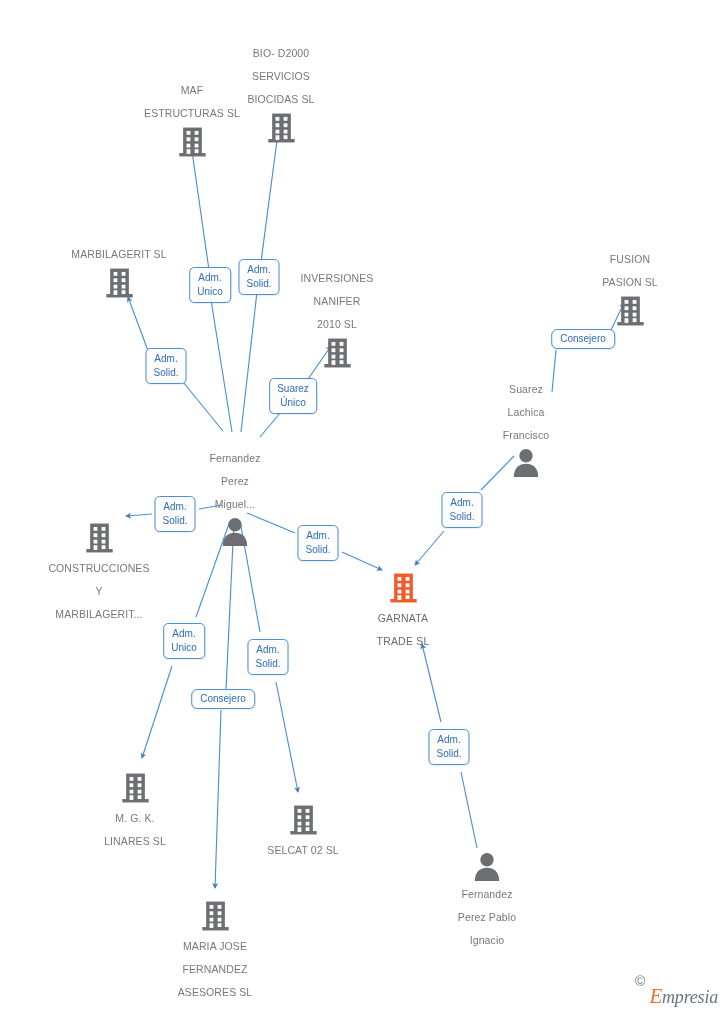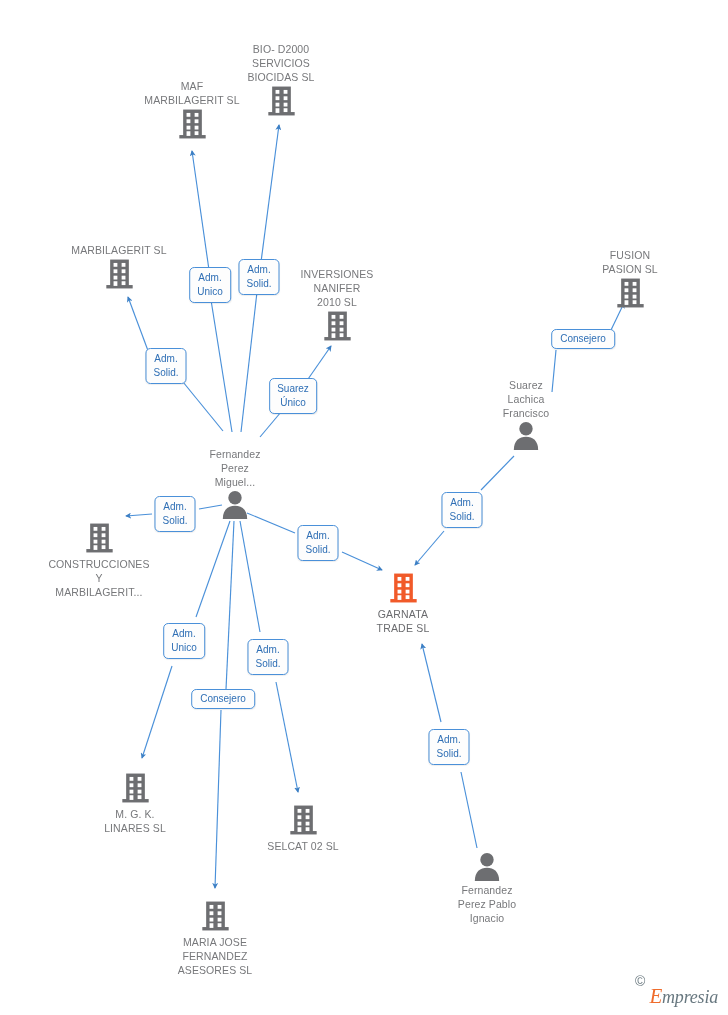--- a/index.html
+++ b/index.html
@@ -29,21 +29,21 @@
     position: absolute;
     display: flex;
     flex-direction: column;
     align-items: center;
     width: 140px;
     margin-left: -70px;
   }
   .node .caption {
     font-family: "Liberation Sans", sans-serif;
     font-size: 10.5px;
-    line-height: 14px;
+    line-height: 23px;
     color: #77787b;
     text-align: center;
     letter-spacing: 0.1px;
     white-space: pre-line;
   }
   .node.focus .caption {
     color: #6a6b6e;
     font-weight: normal;
     font-size: 10.5px;
     letter-spacing: 0.2px;
@@ -71,20 +71,21 @@
     line-height: 14px;
     text-align: center;
     padding: 3px 7px;
     white-space: pre-line;
     box-shadow: 0 1px 1px rgba(0,0,0,0.07);
     transform: translate(-50%, -50%);
     box-sizing: border-box;
   }
   .edge-label.one-line {
     padding: 2px 8px;
+    border-radius: 6px;
   }
   #watermark {
     position: absolute;
     right: 10px;
     bottom: 6px;
     display: flex;
     align-items: center;
     gap: 4px;
     font-family: "Liberation Serif", serif;
   }
@@ -153,21 +154,21 @@
             <rect x="10" y="7" width="4.5" height="4.5" fill="#ffffff"></rect>
             <rect x="19.5" y="7" width="4.5" height="4.5" fill="#ffffff"></rect>
             <rect x="10" y="14.5" width="4.5" height="4.5" fill="#ffffff"></rect>
             <rect x="19.5" y="14.5" width="4.5" height="4.5" fill="#ffffff"></rect>
             <rect x="10" y="22" width="4.5" height="4.5" fill="#ffffff"></rect>
             <rect x="19.5" y="22" width="4.5" height="4.5" fill="#ffffff"></rect>
             <rect x="10" y="28.5" width="4.5" height="5.5" fill="#ffffff"></rect>
             <rect x="19.5" y="28.5" width="4.5" height="4.5" fill="#ffffff"></rect>
           </svg></div>
         <div class="caption">MAF
-MARBILAGERIT SL</div>
+ESTRUCTURAS SL</div>
       </div>
       <div class="node caption-above" style="left: 281px; top: 41.5px;">
         <div class="glyph"><svg width="29" height="34" viewBox="0 0 34 40" aria-hidden="true">
             <rect x="6" y="3" width="22" height="31" fill="#6d6e71"></rect>
             <rect x="1.5" y="33" width="31" height="4" fill="#6d6e71"></rect>
             <rect x="10" y="7" width="4.5" height="4.5" fill="#ffffff"></rect>
             <rect x="19.5" y="7" width="4.5" height="4.5" fill="#ffffff"></rect>
             <rect x="10" y="14.5" width="4.5" height="4.5" fill="#ffffff"></rect>
             <rect x="19.5" y="14.5" width="4.5" height="4.5" fill="#ffffff"></rect>
             <rect x="10" y="22" width="4.5" height="4.5" fill="#ffffff"></rect>

